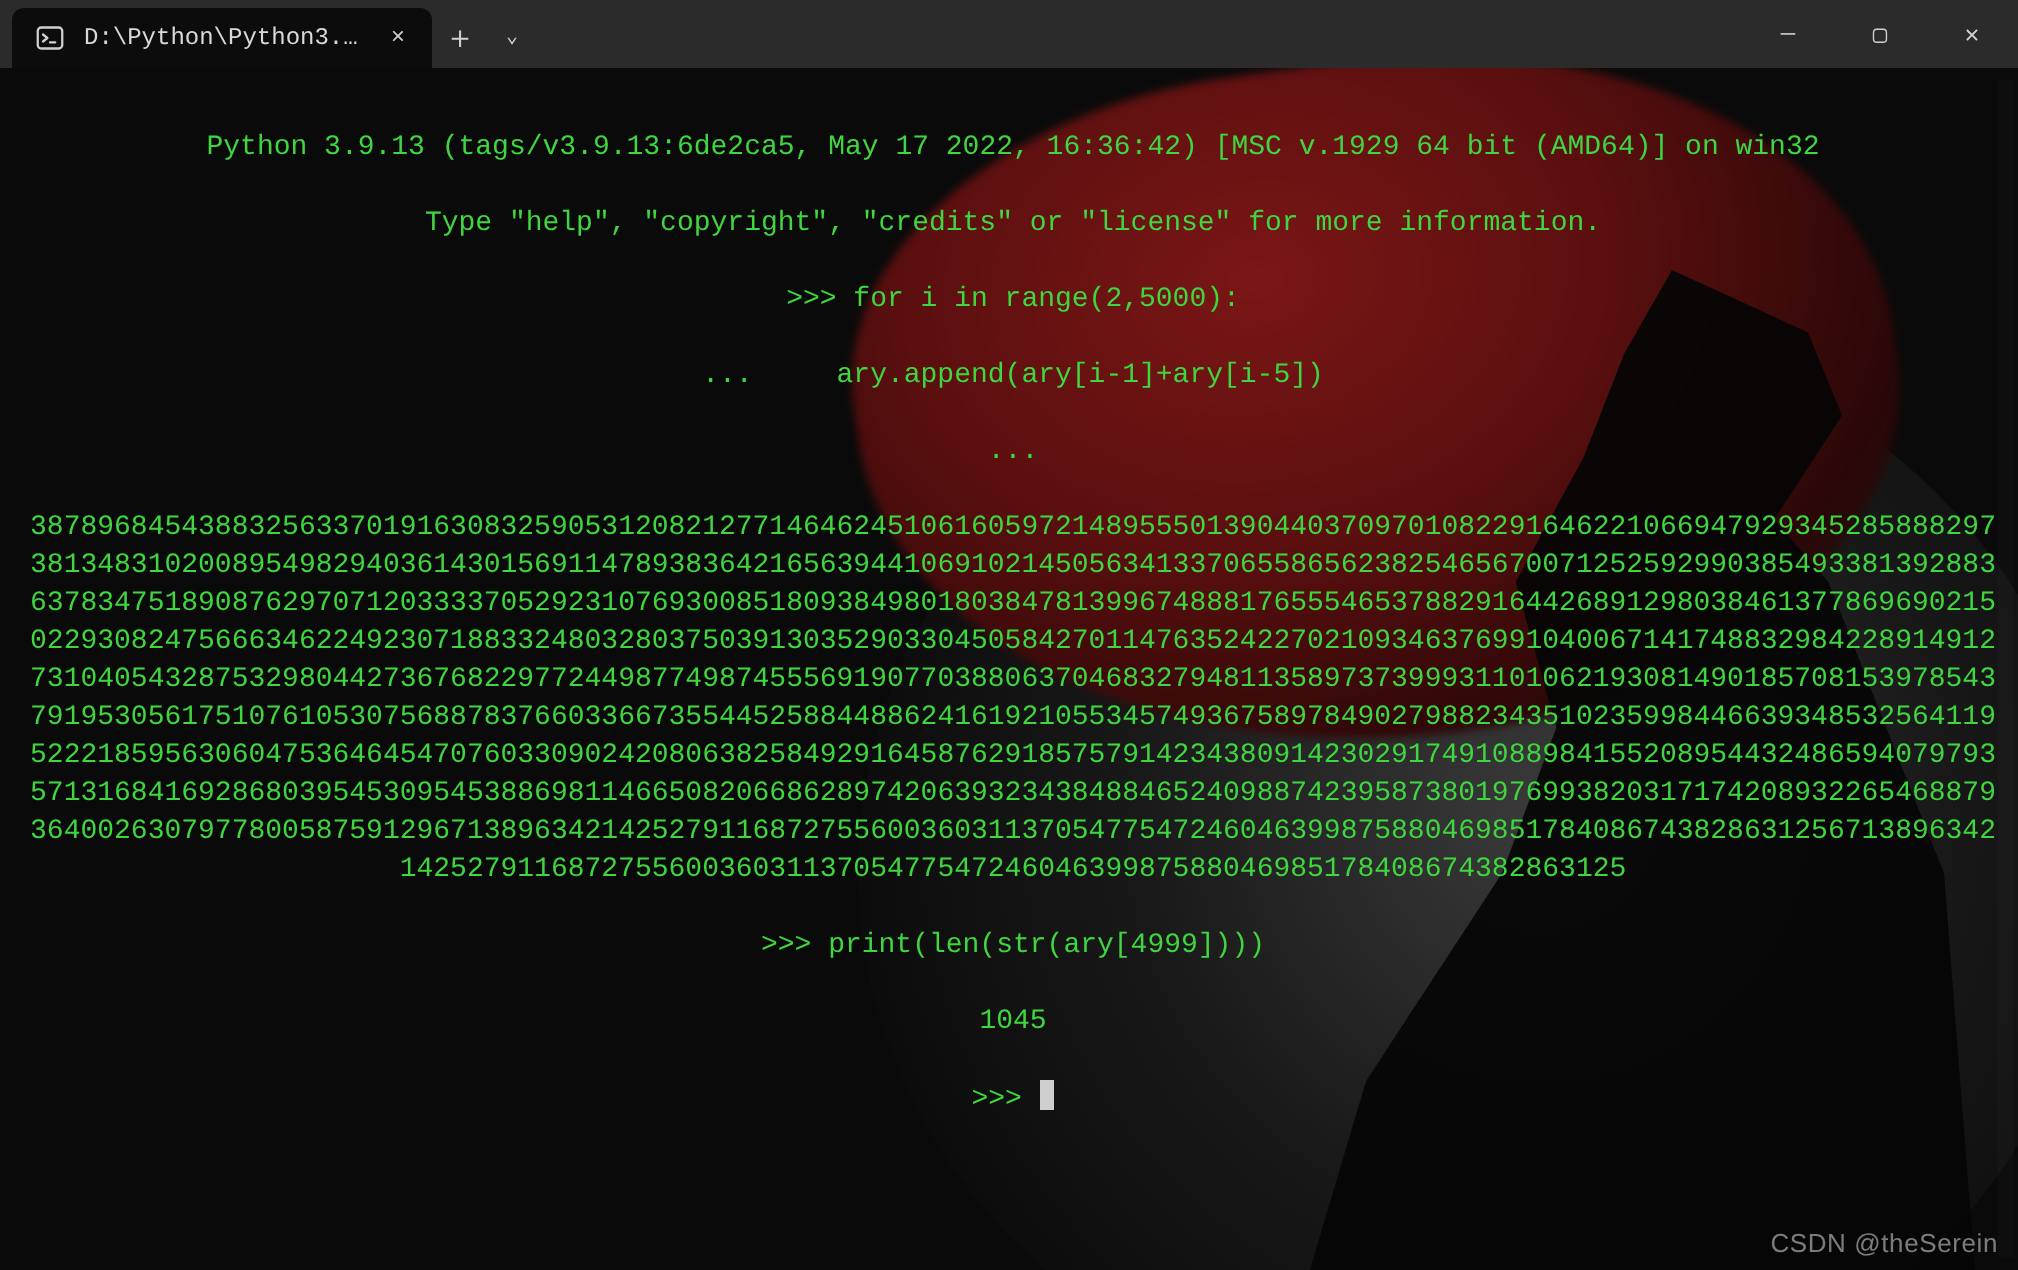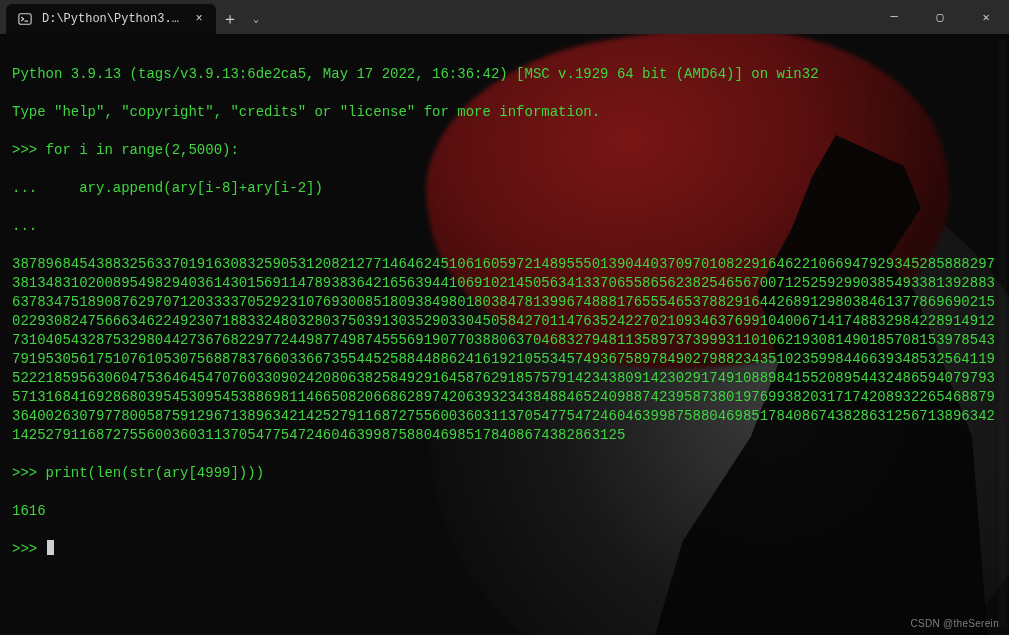--- a/index.html
+++ b/index.html
@@ -82,34 +82,34 @@
     position: relative; z-index: 1;
     padding: 12px 8px 6px 12px;
     height: calc(100% - 34px);
     color: #3fd63f;
     font-size: 14px;
     line-height: 19px;
     white-space: pre-wrap;
     word-break: break-all;
     overflow: hidden;
   }
-  .terminal .line { display:block; }
+  .terminal .line { display:block;text-align:center; }
   .cursor {
     display:inline-block;
     width: 7px; height: 15px;
     background: #cfcfcf;
     vertical-align: -2px;
     margin-left: 1px;
   }
   
   .watermark {
     position: absolute; z-index: 3;
     right: 10px; bottom: 6px;
     font-family: "Segoe UI", Arial, sans-serif;
-    font-size: 10px;
+    font-size: 13px;
     color: rgba(220,220,220,0.55);
     letter-spacing: 0.3px;
     pointer-events: none;
   }
   
   .scroll {
     position:absolute; right:2px; top:40px; bottom:6px; width:8px;
     background: rgba(255,255,255,0.02);
     z-index:2;
   }
@@ -140,23 +140,23 @@
   <div class="spacer"></div>
   <div class="winbtn">—</div>
   <div class="winbtn">▢</div>
   <div class="winbtn close">✕</div>
 </div>
 
 <div class="terminal">
 <span class="line">Python 3.9.13 (tags/v3.9.13:6de2ca5, May 17 2022, 16:36:42) [MSC v.1929 64 bit (AMD64)] on win32</span>
 <span class="line">Type "help", "copyright", "credits" or "license" for more information.</span>
 <span class="line">&gt;&gt;&gt; for i in range(2,5000):</span>
-<span class="line">...     ary.append(ary[i-8]+ary[i-2])</span>
+<span class="line">...     ary.append(ary[i-1]+ary[i-5])</span>
 <span class="line">...</span>
 <span class="line">3878968454388325633701916308325905312082127714646245106160597214895550139044037097010822916462210669479293452858882973813483102008954982940361430156911478938364216563944106910214505634133706558656238254656700712525929903854933813928836378347518908762970712033337052923107693008518093849801803847813996748881765554653788291644268912980384613778696902150229308247566634622492307188332480328037503913035290330450584270114763524227021093463769910400671417488329842289149127310405432875329804427367682297724498774987455569190770388063704683279481135897373999311010621930814901857081539785437919530561751076105307568878376603366735544525884488624161921055345749367589784902798823435102359984466393485325641195222185956306047536464547076033090242080638258492916458762918575791423438091423029174910889841552089544324865940797935713168416928680395453095453886981146650820668628974206393234384884652409887423958738019769938203171742089322654688793640026307977800587591296713896342142527911687275560036031137054775472460463998758804698517840867438286312567138963421425279116872755600360311370547754724604639987588046985178408674382863125</span>
 <span class="line">&gt;&gt;&gt; print(len(str(ary[4999])))</span>
-<span class="line">1616</span>
+<span class="line">1045</span>
 <span class="line"><span>&gt;&gt;&gt; </span><span class="cursor"></span></span>
 </div>
 
 <div class="scroll"></div>
 
 <div class="watermark">CSDN @theSerein</div>
 
 </body></html>

